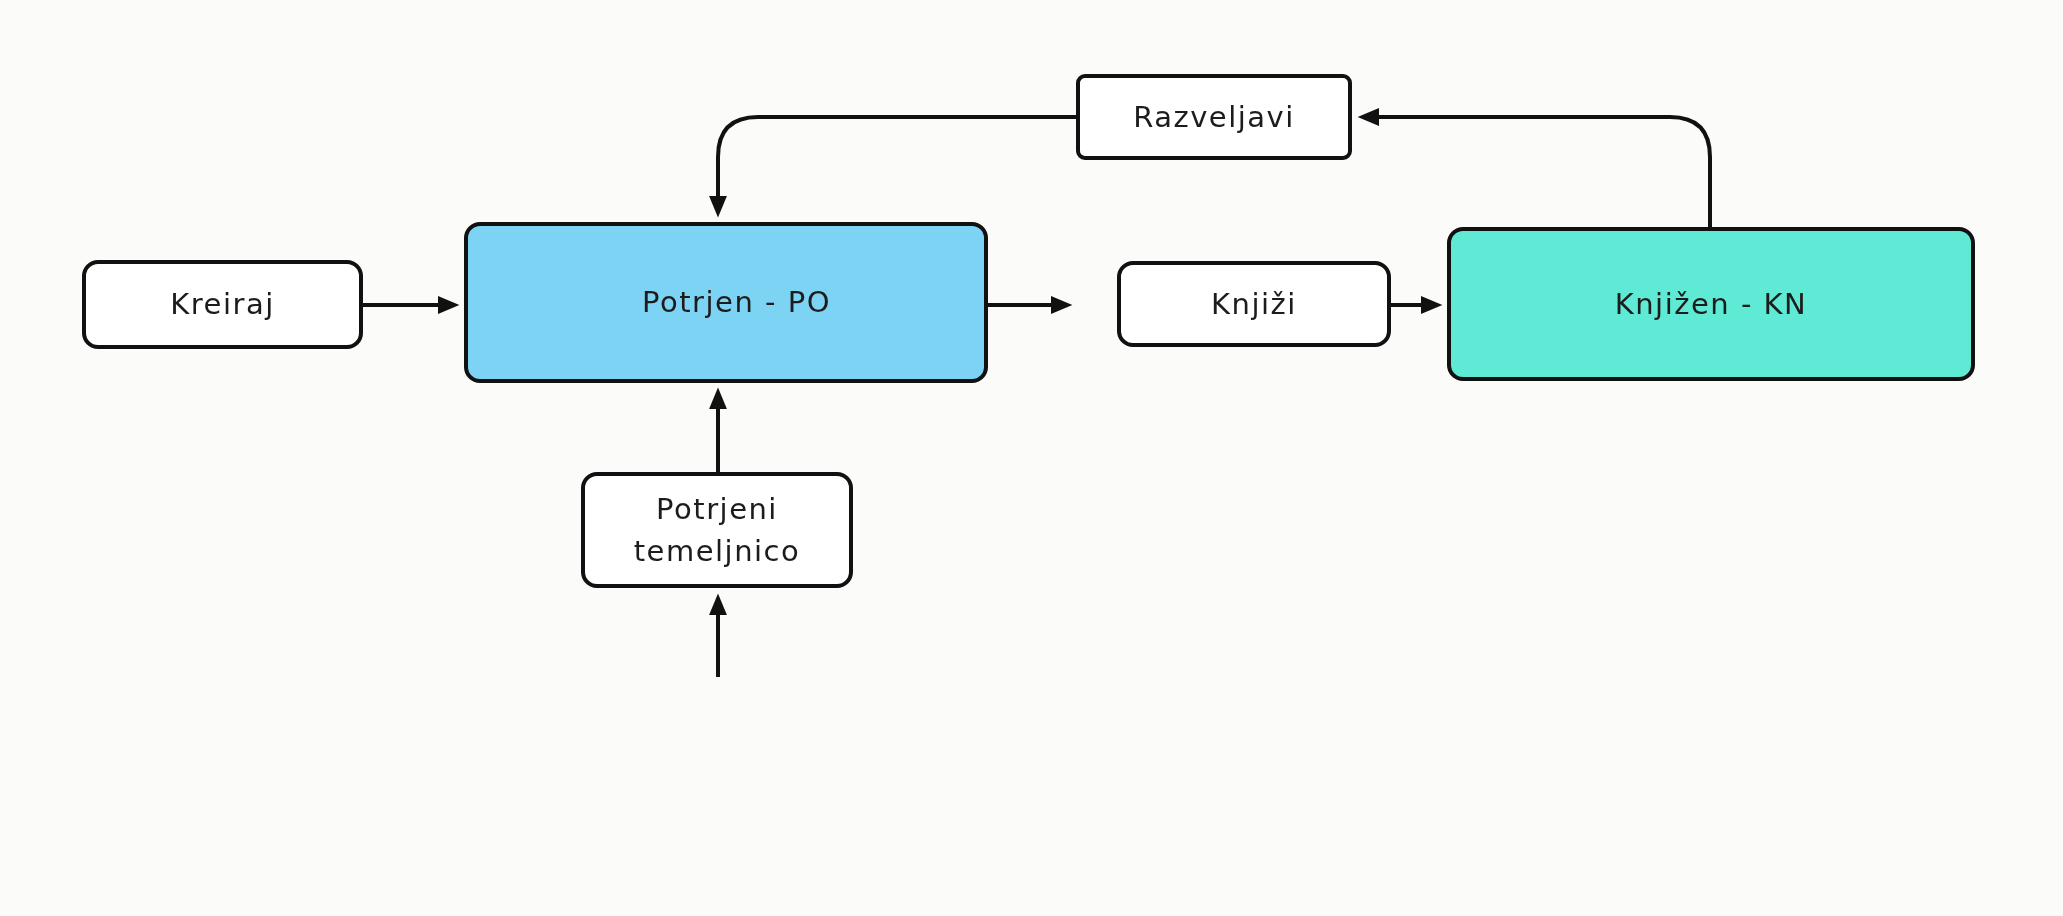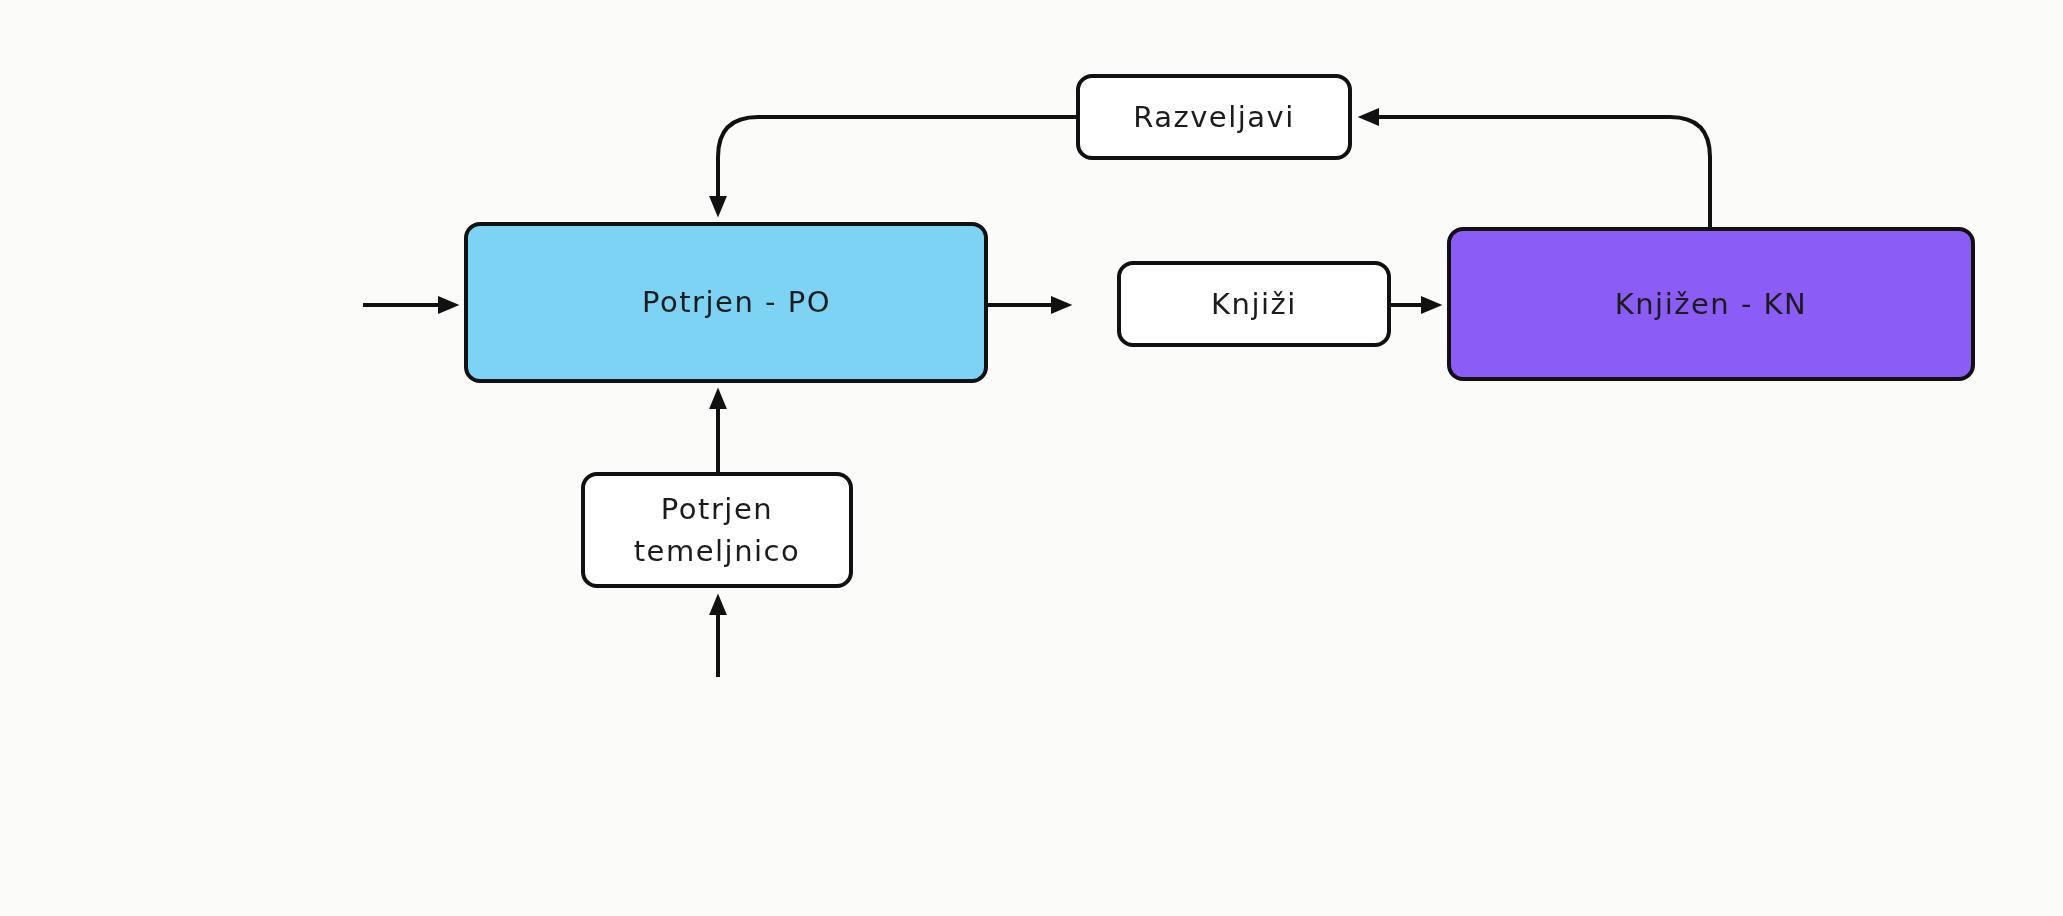--- a/index.html
+++ b/index.html
@@ -32,23 +32,23 @@
     justify-content: center;
     text-align: center;
     color: #1C1C1C;
     font-size: 29px;
     letter-spacing: 1.5px;
     line-height: 1.45;
     border-radius: 16px;
   }
   .node .label { padding: 0 14px; }
   .node.blue { background: #7DD3F4; padding-left: 21px; }
-  .node.teal { background: #8b5cf6; }
+  .node.teal { background: #5eead4; }
 
-  .n-razveljavi  { left: 1076px; top:  74px; width: 276px; height:  86px; }
+  .n-razveljavi  { left: 1076px; top:  74px; width: 276px; height:  86px; border-radius: 9px; }
   .n-kreiraj     { left:   82px; top: 260px; width: 281px; height:  89px; }
   .n-potrjen     { left:  464px; top: 222px; width: 524px; height: 161px; }
   .n-knjizi      { left: 1077px; top: 261px; width: 274px; height:  86px; margin-left: 40px; }
   .n-knjizen     { left: 1447px; top: 227px; width: 528px; height: 154px; }
   .n-temeljnico  { left:  581px; top: 472px; width: 272px; height: 116px; }
   .n-rk          { left:  457px; top: 677px; width: 529px; height: 150px; }
 </style>
 </head>
 <body>
 
@@ -68,31 +68,34 @@
       <path d="M 1076 117 L 758 117 Q 718 117 718 157 L 718 212" marker-end="url(#ah)"></path>
       <path d="M 718 472 L 718 393" marker-end="url(#ah)"></path>
       <path d="M 718 677 L 718 599" marker-end="url(#ah)"></path>
     </g>
   </svg>
 
   <div class="node n-razveljavi">
     <span class="label">Razveljavi</span>
   </div>
 
+  <div class="node n-kreiraj">
+    <span class="label">Kreiraj</span>
+  </div>
 
   <div class="node blue n-potrjen">
     <span class="label">Potrjen - PO</span>
   </div>
 
   <div class="node n-knjizi">
     <span class="label">Knjiži</span>
   </div>
 
   <div class="node teal n-knjizen">
     <span class="label">Knjižen - KN</span>
   </div>
 
   <div class="node n-temeljnico">
-    <span class="label">Potrjen temeljnico</span>
+    <span class="label">Potrjeni temeljnico</span>
   </div>
 
 
 </div>
 
 </body></html>

